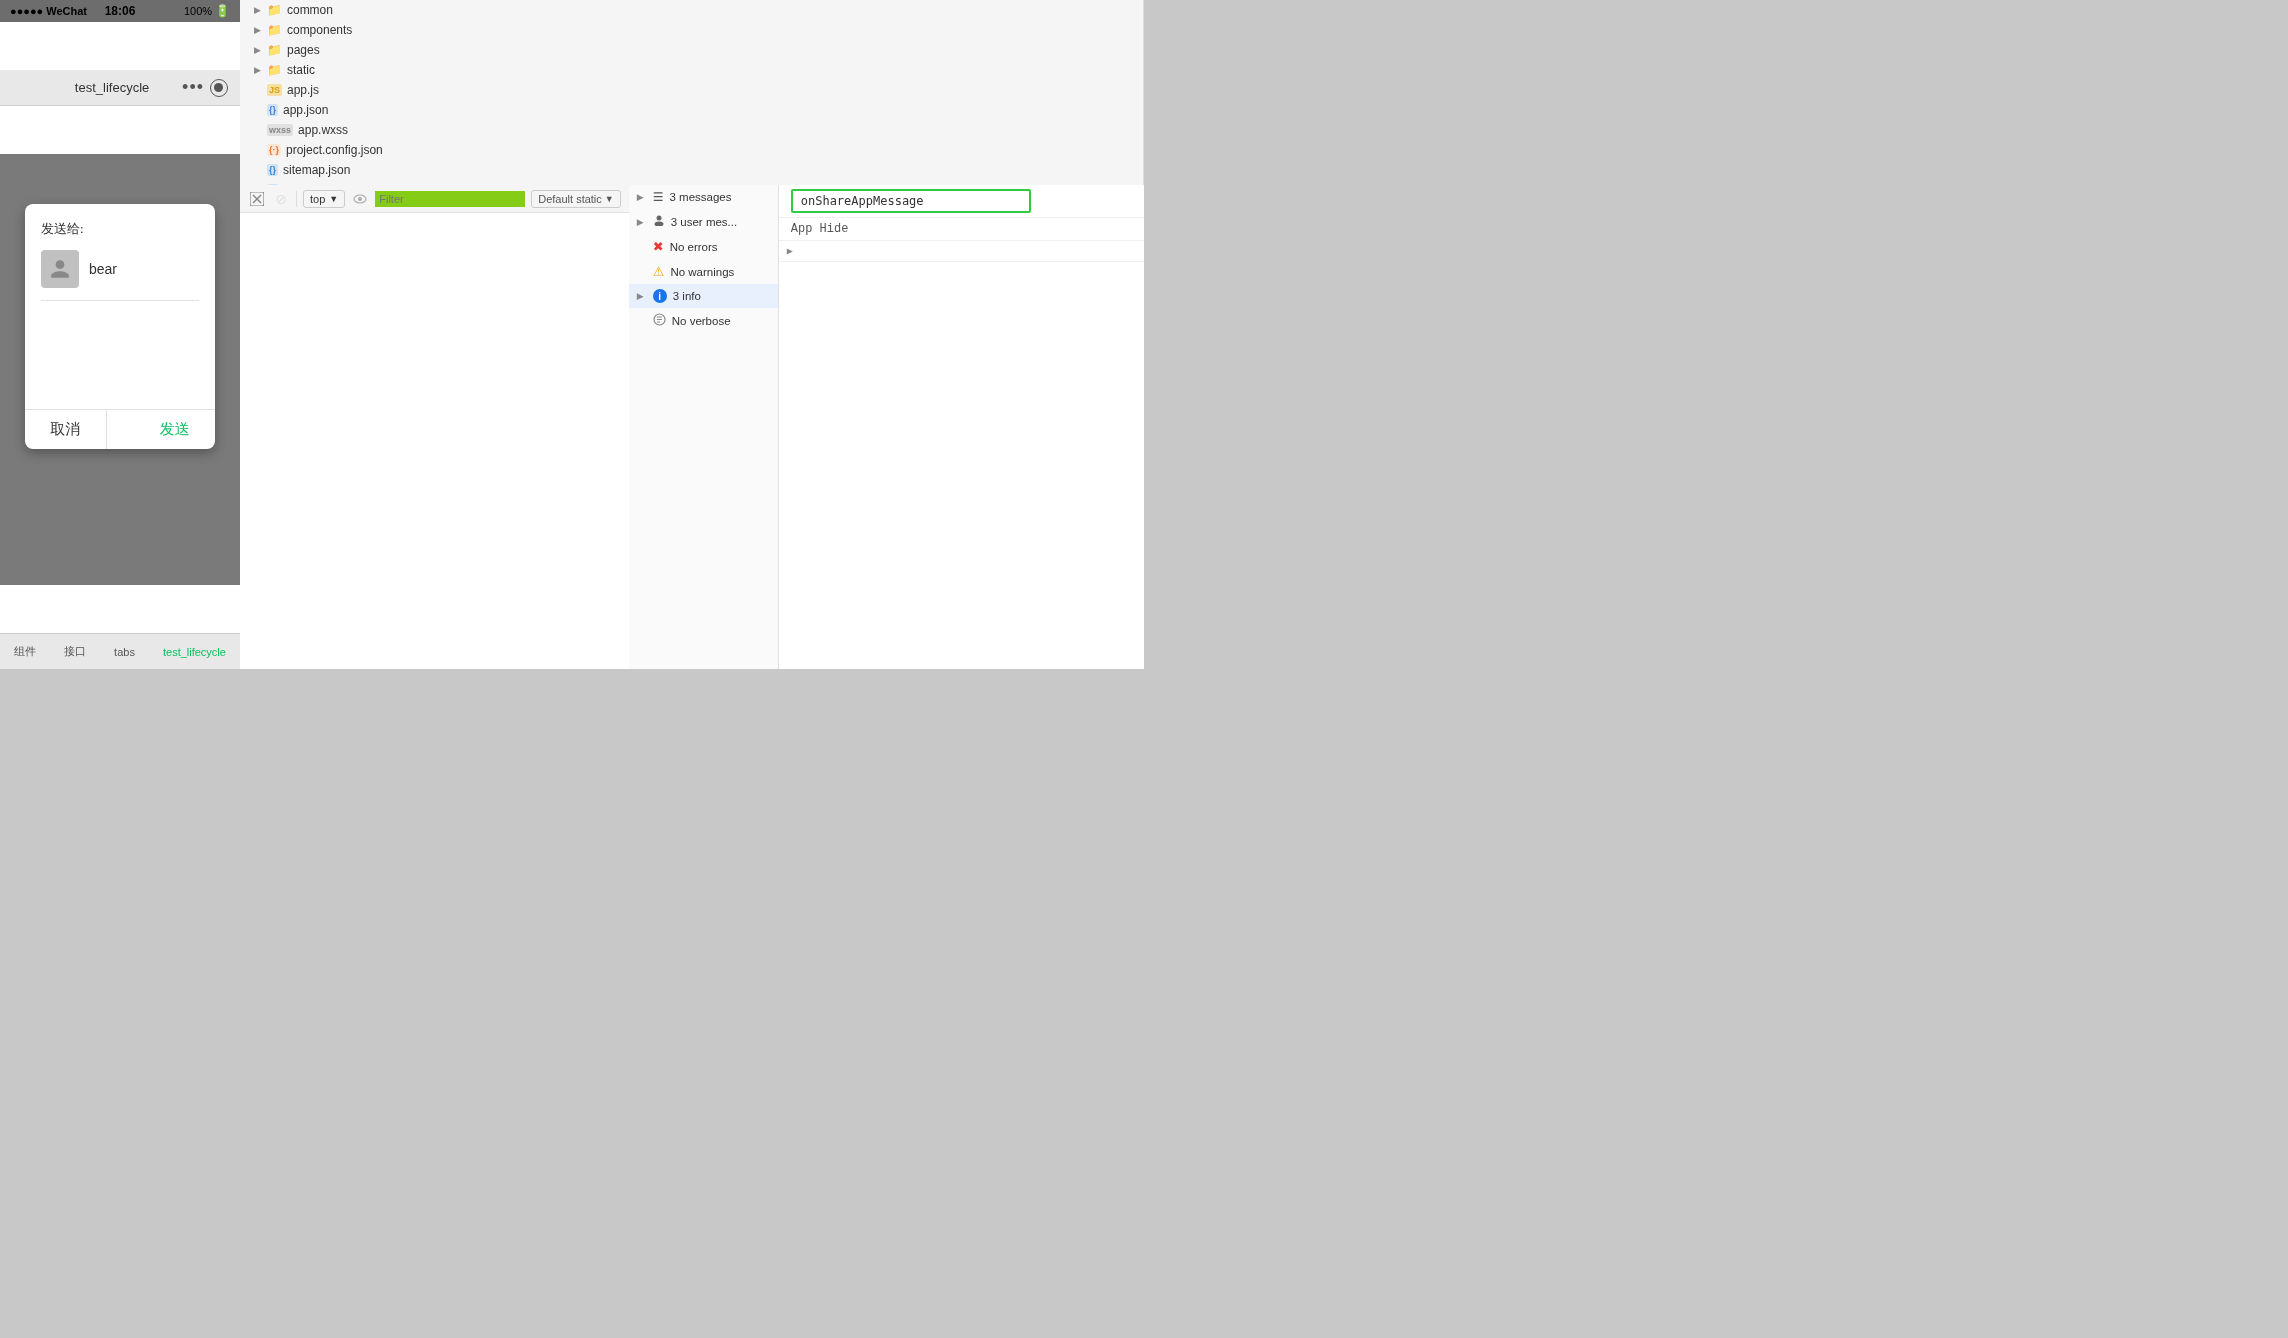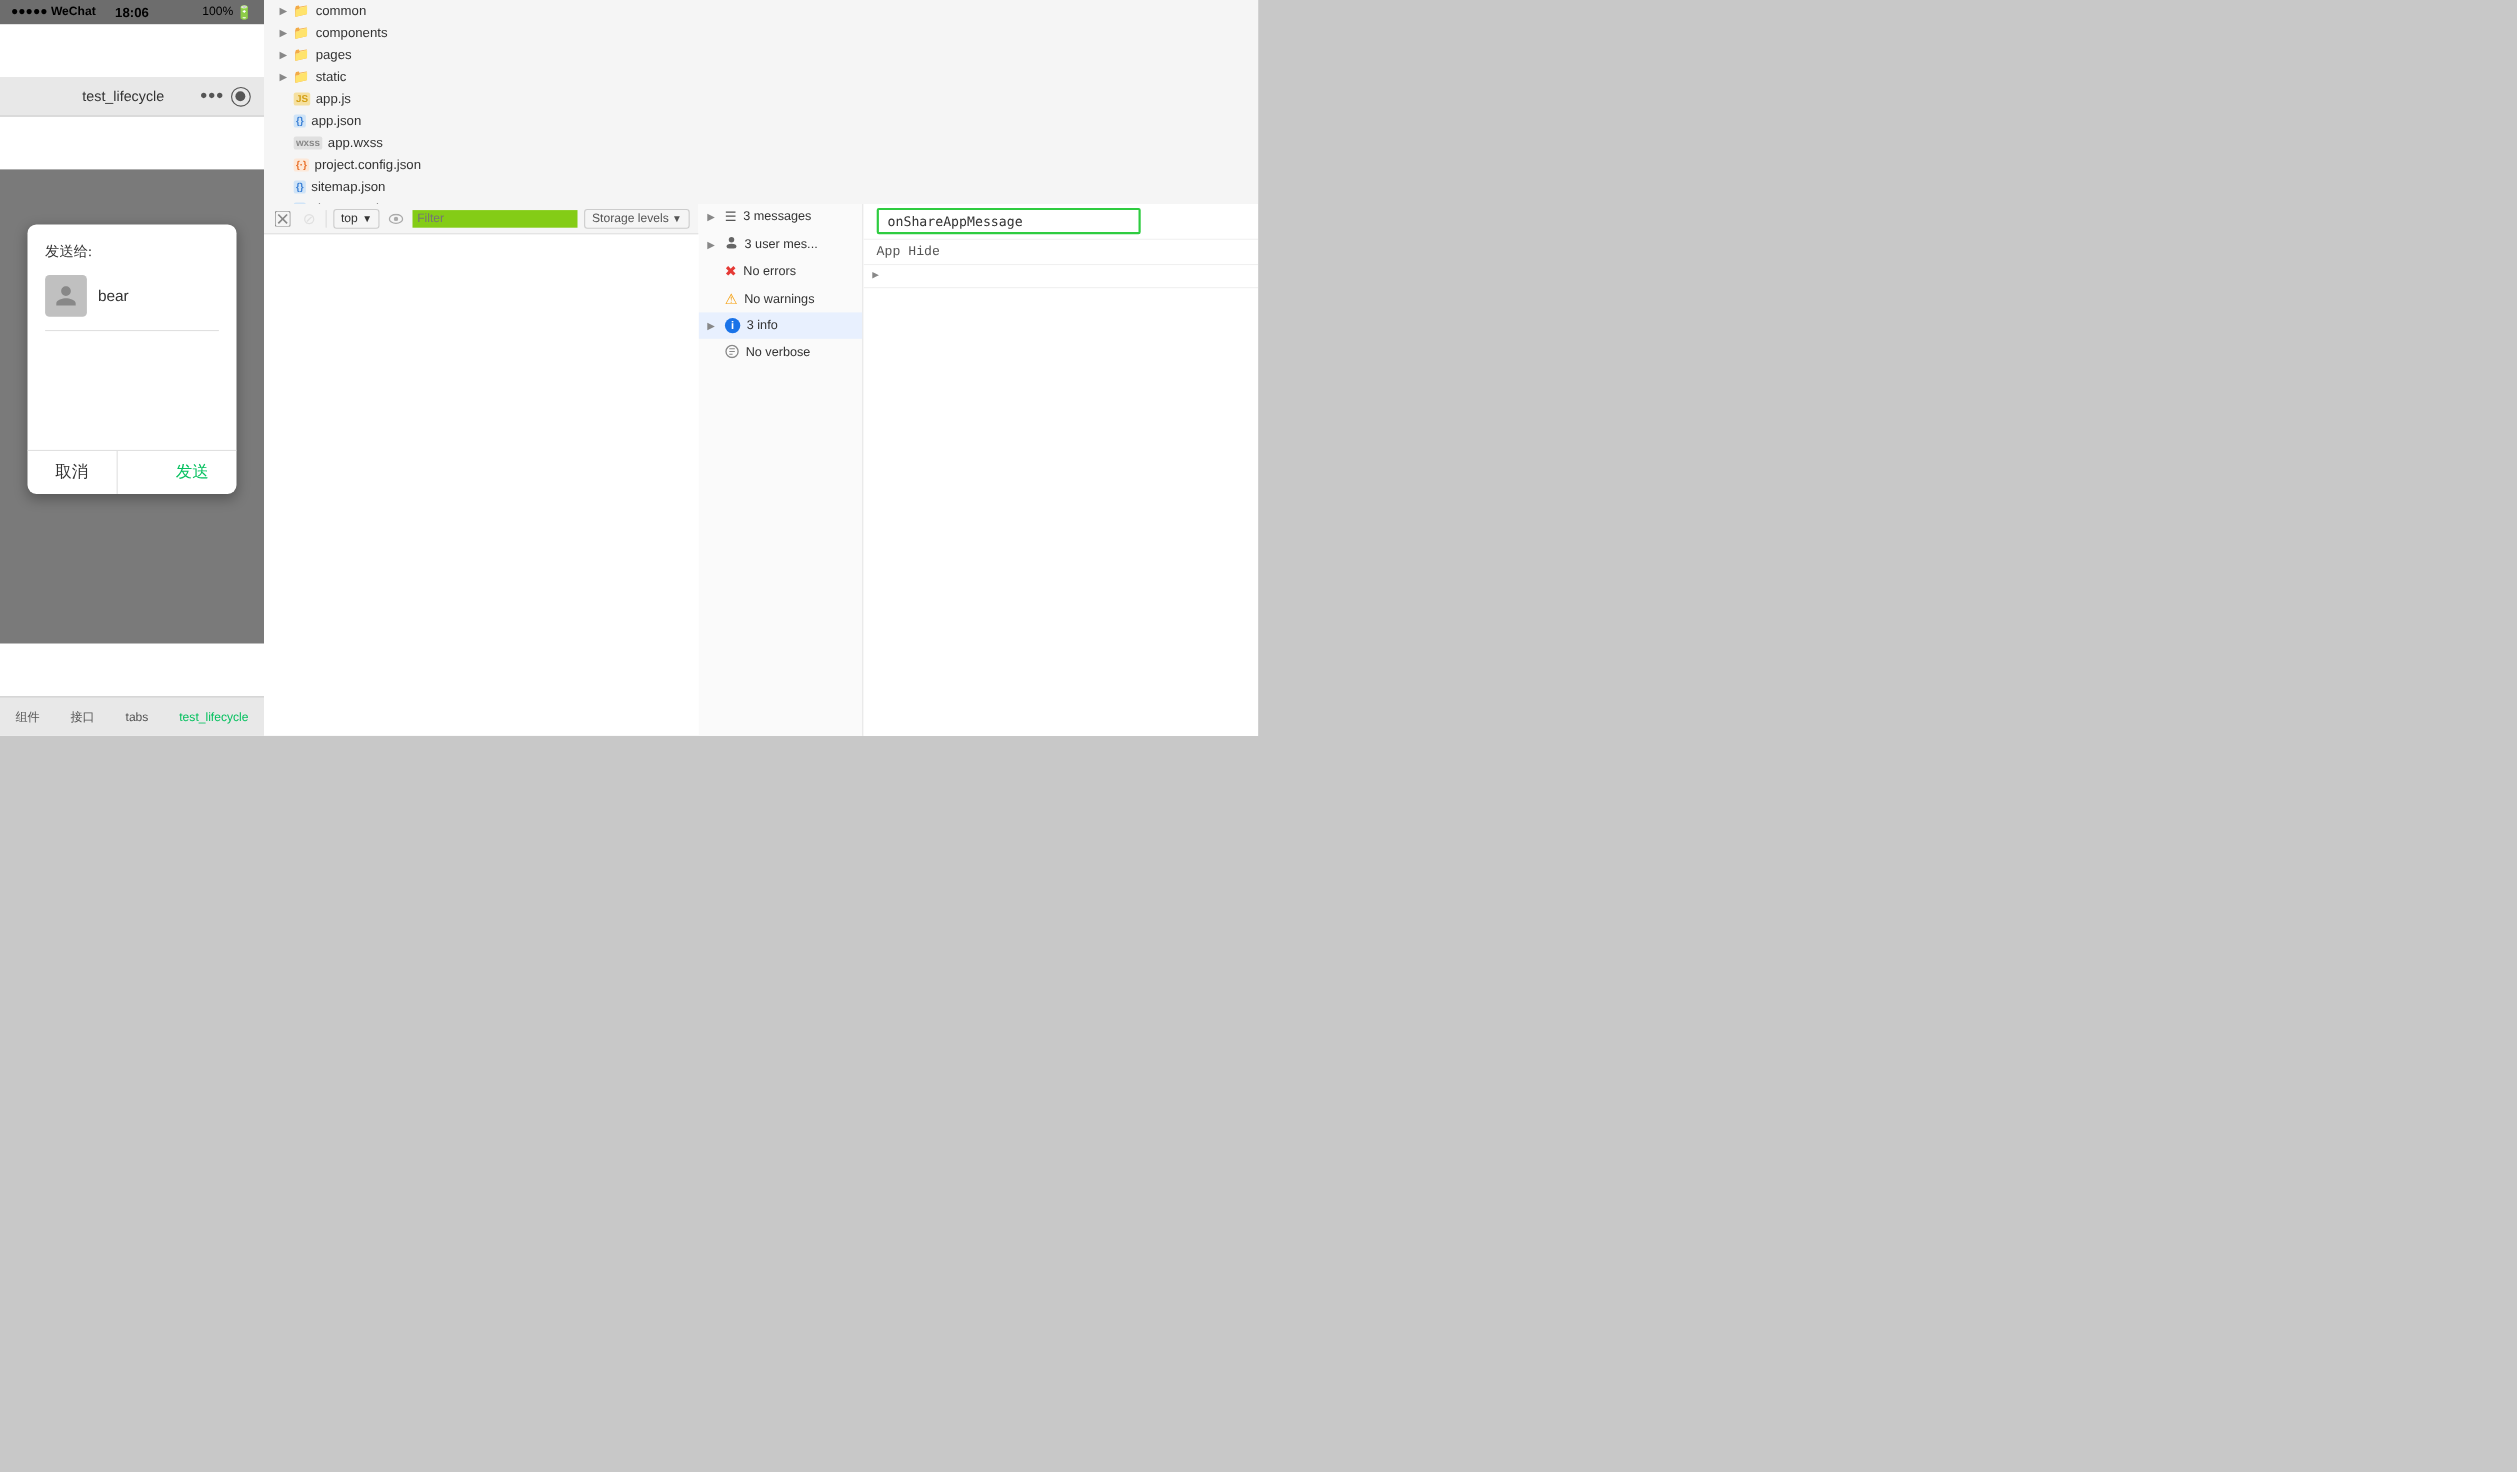--- a/index.html
+++ b/index.html
@@ -575,21 +575,21 @@
         <span style="font-size:9px;">▼</span>
       </div>
       <div class="eye-icon">
         <svg width="14" height="10" viewBox="0 0 14 10">
           <ellipse cx="7" cy="5" rx="6" ry="4" fill="none" stroke="#aaa" stroke-width="1.2"></ellipse>
           <circle cx="7" cy="5" r="2" fill="#aaa"></circle>
         </svg>
       </div>
       <input class="filter-input" type="text" placeholder="Filter" style="">
       <div class="levels-select">
-        <span>Storage levels</span>
+        <span>Default static</span>
         <span style="font-size:9px;">▼</span>
       </div>
     </div>
 
     <div class="console-area">
 
       <div class="console-sidebar">
 
         <div class="console-sidebar-item">
           <span class="sidebar-arrow">▶</span>

